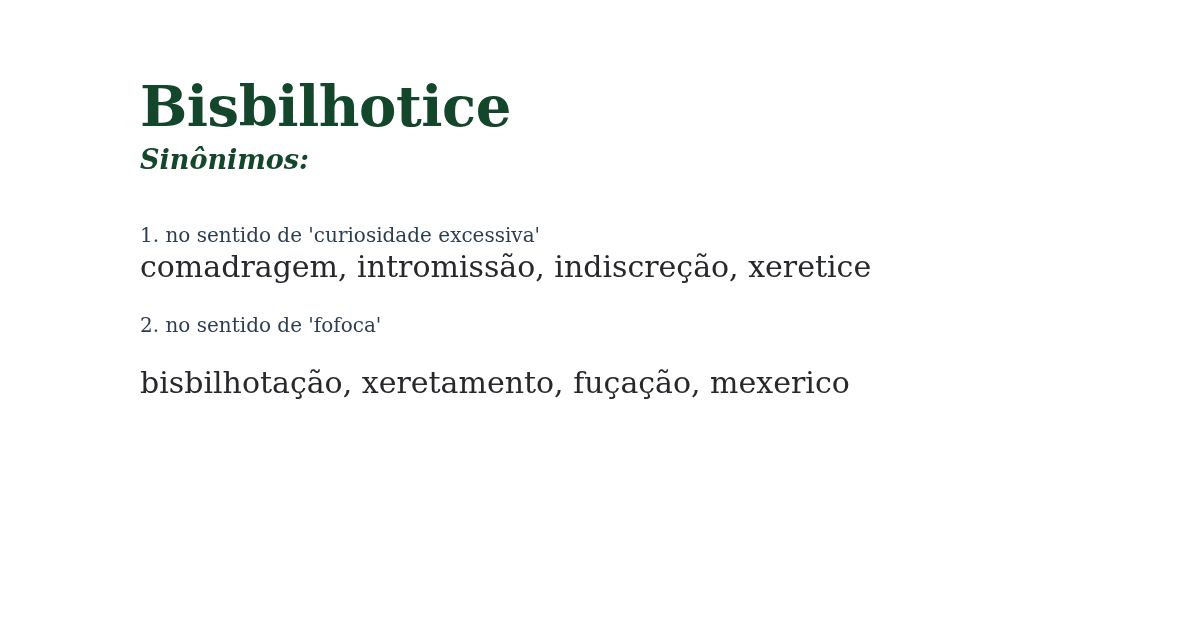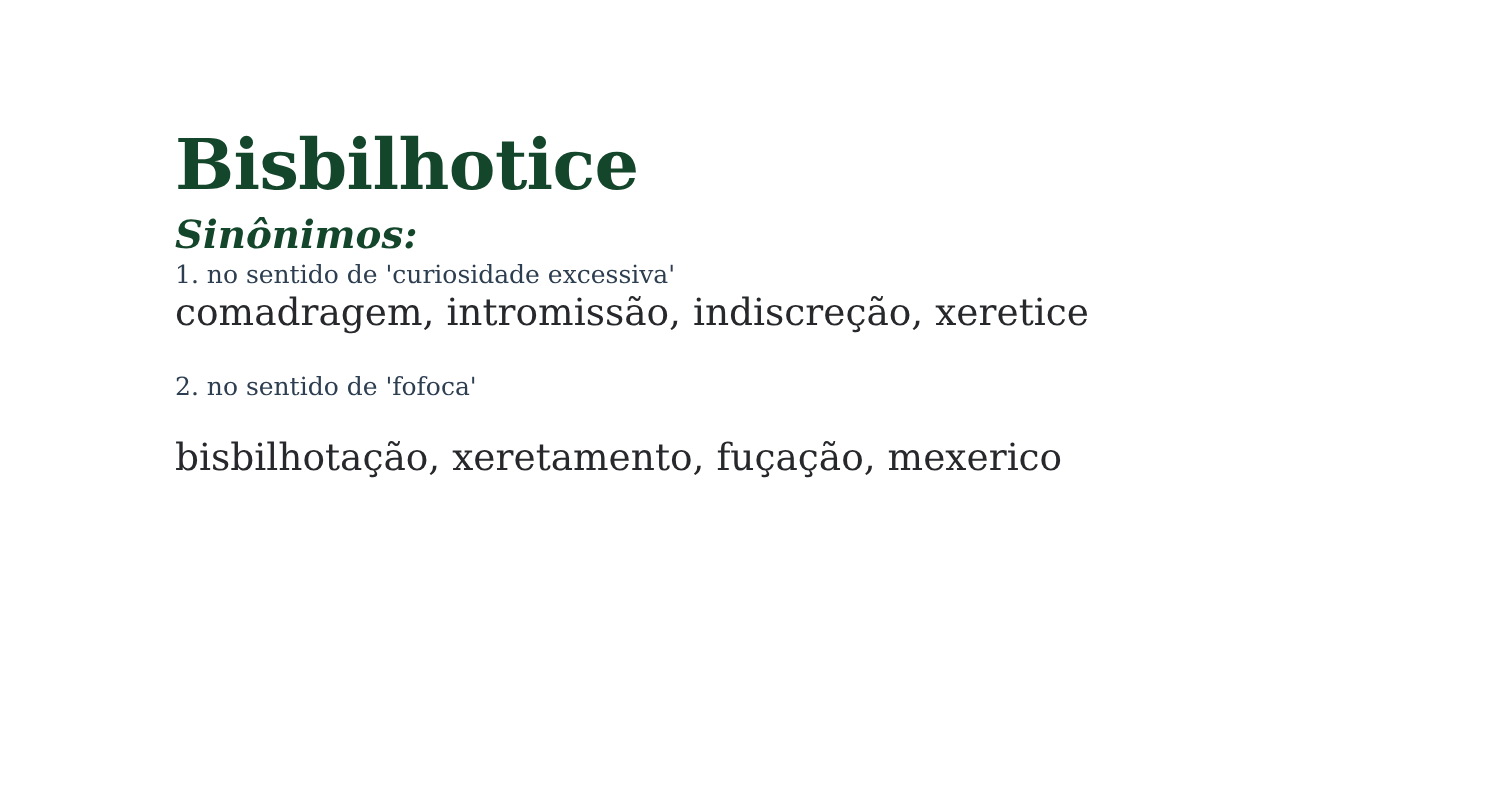--- a/index.html
+++ b/index.html
@@ -7,38 +7,39 @@
     width: 1200px;
     height: 628px;
     background: #ffffff;
     font-family: "DejaVu Serif", "Liberation Serif", serif;
     overflow: hidden;
   }
   .card {
     position: relative;
     width: 1038px;
     height: 628px;
-    padding: 104px 60px 0 140px;
+    padding: 78px 60px 0 140px;
   }
   .word-title {
     font-size: 56px;
     font-weight: 700;
     line-height: 1.0;
     color: #14462b;
     letter-spacing: -0.5px;
   }
   .subtitle {
-    font-size: 31px;
+    font-size: 27px;
     font-weight: 700;
     font-style: italic;
     color: #14462b;
     margin-top: 10px;
   }
   .senses {
     list-style: none;
+    margin-top: 47px;
   }
   .sense-block {
     margin-bottom: 26px;
   }
   .sense-label {
     font-size: 20px;
     line-height: 1.3;
     color: #2c3e50;
   }
   .sense-synonyms {

